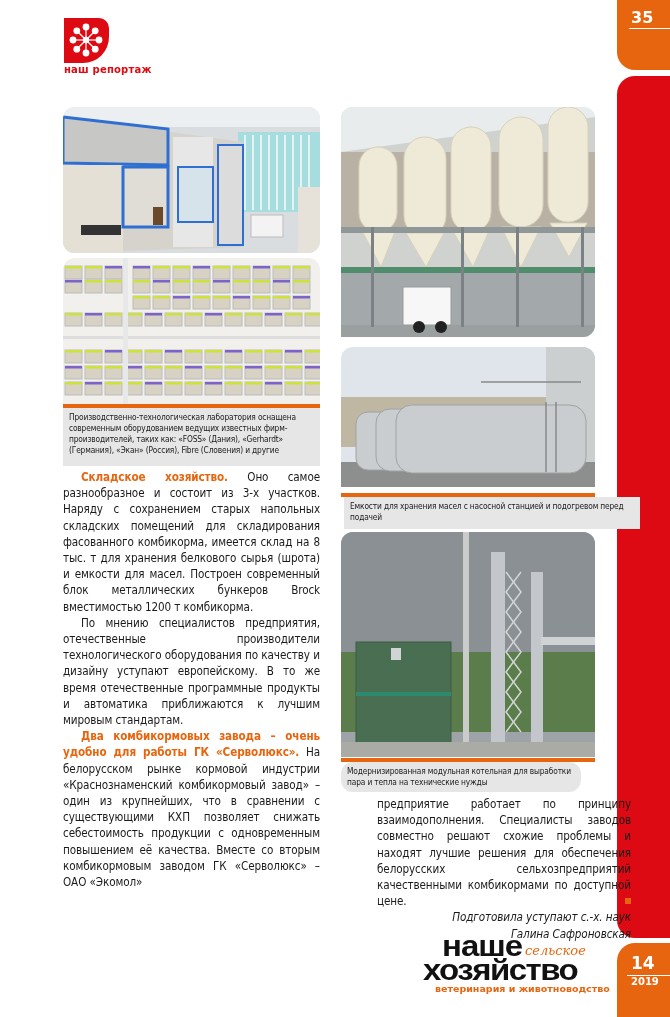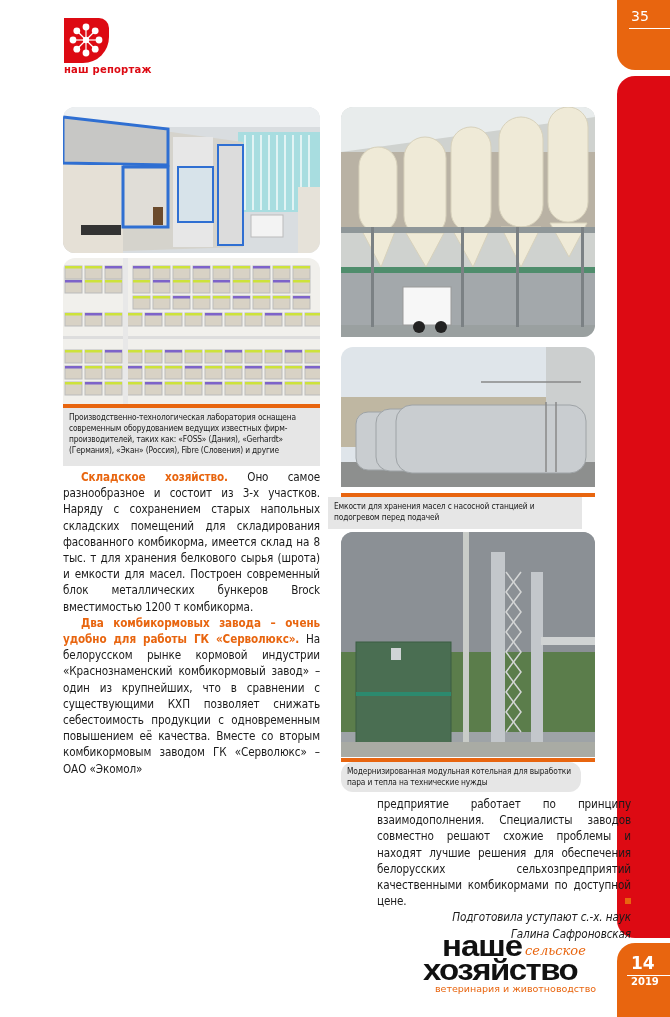--- a/index.html
+++ b/index.html
@@ -1,19 +1,19 @@
 <!DOCTYPE html>
 <html><head>
 <meta charset="utf-8">
 <style>
   html, body { margin: 0; padding: 0; }
   body { width: 670px; height: 1017px; position: relative; background: #ffffff; overflow: hidden;
          font-family: "DejaVu Sans Condensed", "DejaVu Sans", sans-serif; color: #1a1a1a; }
   #tab-top { position:absolute; left:617px; top:-30px; width:80px; height:100px; background:#e8650f; border-radius:0 0 0 18px; }
-  #tab-top .num { position:absolute; left:14px; top:38px; color:#fff; font-weight:normal; font-size:14px; font-family:"DejaVu Sans", sans-serif; }
+  #tab-top .num { position:absolute; left:14px; top:38px; color:#fff; font-weight:bold; font-size:16px; font-family:"DejaVu Sans", sans-serif; }
   #tab-top .line { position:absolute; left:12px; top:58px; width:60px; height:1px; background:#fff; }
   #tab-red { position:absolute; left:617px; top:76px; width:80px; height:862px; background:#dd0a13; border-radius:18px 0 0 18px; }
   #tab-bottom { position:absolute; left:617px; top:943px; width:80px; height:100px; background:#e8650f; border-radius:18px 0 0 0; }
   #tab-bottom .num { position:absolute; left:14px; top:10px; color:#fff; font-weight:bold; font-size:17px; font-family:"DejaVu Sans", sans-serif; }
   #tab-bottom .line { position:absolute; left:10px; top:32px; width:60px; height:1px; background:#fff; }
   #tab-bottom .year { position:absolute; left:14px; top:33px; color:#fff; font-weight:bold; font-size:10px; font-family:"DejaVu Sans", sans-serif; }
 
   
   #logo { position:absolute; left:64px; top:18px; width:45px; height:45px; background:#dd0a13; border-radius:0 12px 0 22px; border-bottom-left-radius:0; border-top-right-radius:10px; border-bottom-right-radius:26px; }
   #logo svg { position:absolute; left:4px; top:4px; }
@@ -30,21 +30,21 @@
   .col p.noindent { text-indent:0; }
   .hl { color:#e8650f; font-weight:bold; }
   .end-mark { display:inline-block; width:6px; height:6px; background:#e8650f; float:right; margin-top:5px; }
   .sign { text-align:right; font-style:italic; text-indent:0 !important; }
 
   
   #mag-logo { position:absolute; left:425px; top:935px; width:180px; height:65px; }
   #mag-logo .l1 { position:absolute; left:17px; top:-8px; font-size:33px; font-weight:bold; letter-spacing:-1px; color:#111; font-family:"Liberation Sans", sans-serif; transform:scaleY(0.9); }
   #mag-logo .l1s { position:absolute; left:100px; top:8px; font-size:13px; font-style:italic; color:#e8650f; font-family:"DejaVu Serif", serif; }
   #mag-logo .l2 { position:absolute; left:-2px; top:18px; font-size:33px; font-weight:bold; letter-spacing:-1.5px; color:#111; font-family:"Liberation Sans", sans-serif; transform:scaleY(0.9); transform-origin:left top; }
-  #mag-logo .l3 { position:absolute; left:10px; top:48px; font-size:9.5px; font-weight:normal; color:#e8650f; font-family:"DejaVu Sans", sans-serif; white-space:nowrap; }
+  #mag-logo .l3 { position:absolute; left:10px; top:48px; font-size:9.5px; font-weight:bold; color:#e8650f; font-family:"DejaVu Sans", sans-serif; white-space:nowrap; }
 </style>
 </head>
 <body>
 
 <div id="tab-top">
   <span class="num">35</span>
   <span class="line"></span>
 </div>
 <div id="tab-red"></div>
 <div id="tab-bottom">
@@ -337,21 +337,21 @@
       <rect x="55" y="58" width="190" height="68" rx="16"></rect>
     </g>
     <g stroke="#888" stroke-width="1.5">
       <line x1="205" y1="55" x2="205" y2="125"></line>
         <line x1="215" y1="55" x2="215" y2="125"></line>
       <line x1="140" y1="35" x2="240" y2="35"></line>
     </g>
   </svg>
 </div>
 <div class="photo-bar" style="left:341px; top:493px; width:254px;"></div>
-<div class="caption" style="left:328px; top:497px; width:254px; height:32px;">Емкости для хранения масел с насосной станцией и подогревом перед подачей</div>
+<div class="caption" style="left:344px; top:497px; width:296px; height:32px;">Емкости для хранения масел с насосной станцией и подогревом перед подачей</div>
 
 <div class="photo" style="left:341px; top:532px; width:254px; height:225px; border-radius:12px 12px 0 0;">
   <svg width="254" height="225" viewBox="0 0 254 225" preserveAspectRatio="none">
     <rect width="254" height="225" fill="#9ea3a7"></rect>
     <rect x="0" y="0" width="254" height="120" fill="#8b9095"></rect>
     <rect x="0" y="120" width="254" height="80" fill="#5b7d4b"></rect>
     <rect x="15" y="110" width="95" height="105" fill="#4a6e52" stroke="#3a5c43"></rect>
     <rect x="15" y="160" width="95" height="4" fill="#2c8a6e"></rect>
     <rect x="50" y="116" width="10" height="12" fill="#cfd4d5"></rect>
     <rect x="122" y="0" width="6" height="225" fill="#c9ccc8"></rect>
@@ -363,20 +363,21 @@
     </g>
     <rect x="200" y="105" width="54" height="8" fill="#d0d3d3"></rect>
     <rect x="0" y="210" width="254" height="15" fill="#a9aba4"></rect>
   </svg>
 </div>
 <div class="photo-bar" style="left:341px; top:758px; width:254px;"></div>
 <div class="caption" style="left:341px; top:762px; width:240px; height:30px;border-radius:12px;">Модернизированная модульная котельная для выработки пара и тепла на технические нужды</div>
 
 <div class="col" style="left:63px; top:469px; width:257px;">
   <p><span class="hl">Складское хозяйство.</span><span> Оно самое разнообразное и состоит из 3-х участков. Наряду с сохранением старых напольных складских помещений для складирования фасованного комбикорма, имеется склад на 8 тыс. т для хранения белкового сырья (шрота) и емкости для масел. Построен современный блок металлических бункеров Brock вместимостью 1200 т комбикорма.</span></p>
+  <p>По мнению специалистов предприятия, отечественные производители технологического оборудования по качеству и дизайну уступают европейскому. В то же время отечественные программные продукты и автоматика приближаются к лучшим мировым стандартам.</p>
   <p><span class="hl">Два комбикормовых завода – очень удобно для работы ГК «Серволюкс».</span><span> На белорусском рынке кормовой индустрии «Краснознаменский комбикормовый завод» – один из крупнейших, что в сравнении с существующими КХП позволяет снижать себестоимость продукции с одновременным повышением её качества. Вместе со вторым комбикормовым заводом ГК «Серволюкс» – ОАО «Экомол»</span></p>
 </div>
 
 <div class="col" style="left:341px; top:796px; width:254px;margin-left:36px;">
   <p class="noindent"><span>предприятие работает по принципу взаимодополнения. Специалисты заводов совместно решают схожие проблемы и находят лучшие решения для обеспечения белорусских сельхозпредприятий качественными комбикормами по доступной цене.</span><span class="end-mark"></span></p>
   <p class="sign">Подготовила уступают с.-х. наук</p>
   <p class="sign">Галина Сафроновская</p>
 </div>
 
 <div id="mag-logo">

